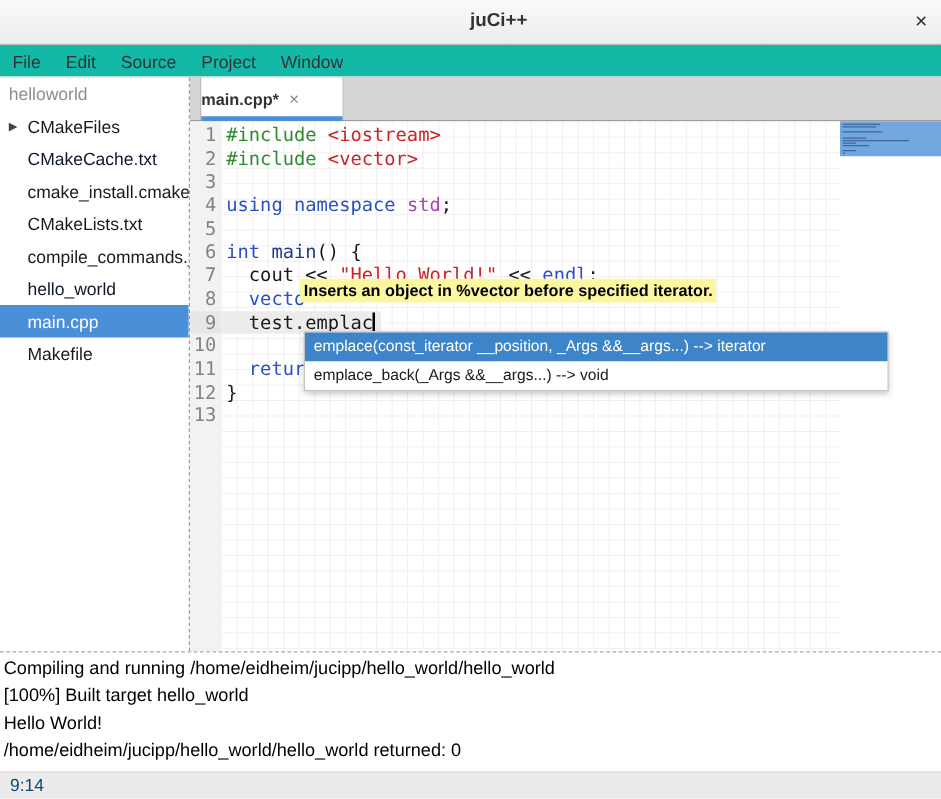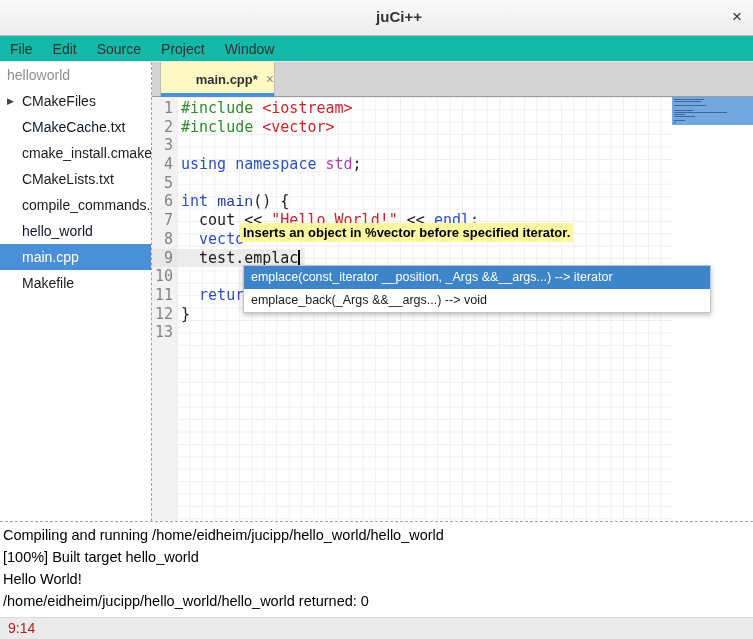--- a/index.html
+++ b/index.html
@@ -24,44 +24,44 @@
   .side-row{height:26px;line-height:26px;font-size:14px;color:#1a1a1a;
             padding-left:22px;white-space:nowrap;overflow:hidden;position:relative;}
   .side-row.root{padding-left:7px;color:#8e8e8e;}
   .side-row.muted{color:#0f172a;}
   .side-row.selected{background:#4a90d9;color:#fff;}
   .expander{position:absolute;left:7px;top:0;font-size:9px;color:#444;}
 
   
   .tabbar{position:absolute;left:152px;top:62px;width:601px;height:35px;box-sizing:border-box;
           background:#d4d4d4;border-bottom:1px solid #9c9c9c;}
-  .tab{position:absolute;left:8px;top:0;width:115px;height:34px;background:#fef9c3;
+  .tab{position:absolute;left:8px;top:0;width:115px;height:34px;background:#ffffff;
        border-left:1px solid #bcbcbc;border-right:1px solid #bcbcbc;box-sizing:border-box;
-       display:flex;align-items:center;justify-content:flex-end;gap:8px;padding-left:13px;}
+       display:flex;align-items:center;justify-content:flex-start;gap:8px;}
   .tab-underline{position:absolute;left:0;bottom:-1px;width:113px;height:4px;background:#4a90d9;}
   .tab-label{font-size:13px;font-weight:bold;color:#2e3436;}
   .tab-close{font-size:14px;color:#8a8a8a;}
 
   
   .gutter{position:absolute;left:152px;top:97px;width:25px;height:424px;box-sizing:border-box;
           background:#f2f2f2;padding-top:2px;}
   .gutter-num{height:18.7px;font:15px "DejaVu Sans Mono",monospace;color:#838383;
               text-align:right;padding-right:4px;box-sizing:border-box;}
   .gutter-num.current{background:#e7e7e7;}
 
   .code-area{position:absolute;left:177px;top:97px;width:495px;height:424px;box-sizing:border-box;
              background-color:#fff;padding-top:2px;overflow:hidden;
              background-image:linear-gradient(to right,#f3eeee 1px,transparent 1px),
                               linear-gradient(to bottom,#f3eeee 1px,transparent 1px);
              background-size:12.4px 12.4px;}
   .code-line{height:18.7px;font:15px "DejaVu Sans Mono",monospace;color:#1a1a1a;
              white-space:pre;padding-left:4px;}
   .code-line.current{background:linear-gradient(to right,#ececec 0,#ececec 128px,transparent 128px);}
   .c-pp{color:#2e8b2e;} .c-str{color:#c9252b;} .c-kw{color:#2b50c6;}
-  .c-ns{color:#a844b4;} .c-fn{color:#1d3a94;font-family:Liberation Mono, monospace;}
+  .c-ns{color:#a844b4;} .c-fn{color:#1d3a94;}
   .cursor{display:inline-block;width:2px;height:15px;background:#000;vertical-align:-2px;}
 
   
   .minimap{position:absolute;left:672px;top:97px;width:81px;height:424px;background:#fff;}
   .mini-viewport{position:absolute;left:0;top:0;width:81px;height:28px;background:#72a7e0;
                  overflow:hidden;padding-top:1px;box-sizing:border-box;}
   .mini-line{height:1px;margin:1.1px 0 0 2px;background:#1d3a74;opacity:.6;}
 
   
   .tooltip{position:absolute;left:240px;top:223px;height:19px;line-height:19px;z-index:5;
@@ -74,21 +74,21 @@
   .popup-row.selected{background:#3d85c8;color:#fff;}
 
   
   .terminal{position:absolute;left:0;top:521px;width:753px;height:96px;box-sizing:border-box;
             background:#fff;border-top:1px dashed #a8a8a8;padding:2px 0 12px 3px;}
   .term-line{font-size:14.5px;line-height:22px;color:#000;white-space:nowrap;}
 
   
   .statusbar{position:absolute;left:0;top:617px;width:753px;height:22px;box-sizing:border-box;
              background:#ebebeb;border-top:1px solid #dcdcdc;line-height:21px;
-             font-size:14px;color:#b91c1c;padding-left:8px;}
+             font-size:14px;color:#0c4a6e;padding-left:8px;}
 </style>
 </head>
 <body>
 
 <div class="titlebar">
   <div class="title">juCi++</div>
   <div class="close-btn">×</div>
 </div>
 
 <div class="menubar">

